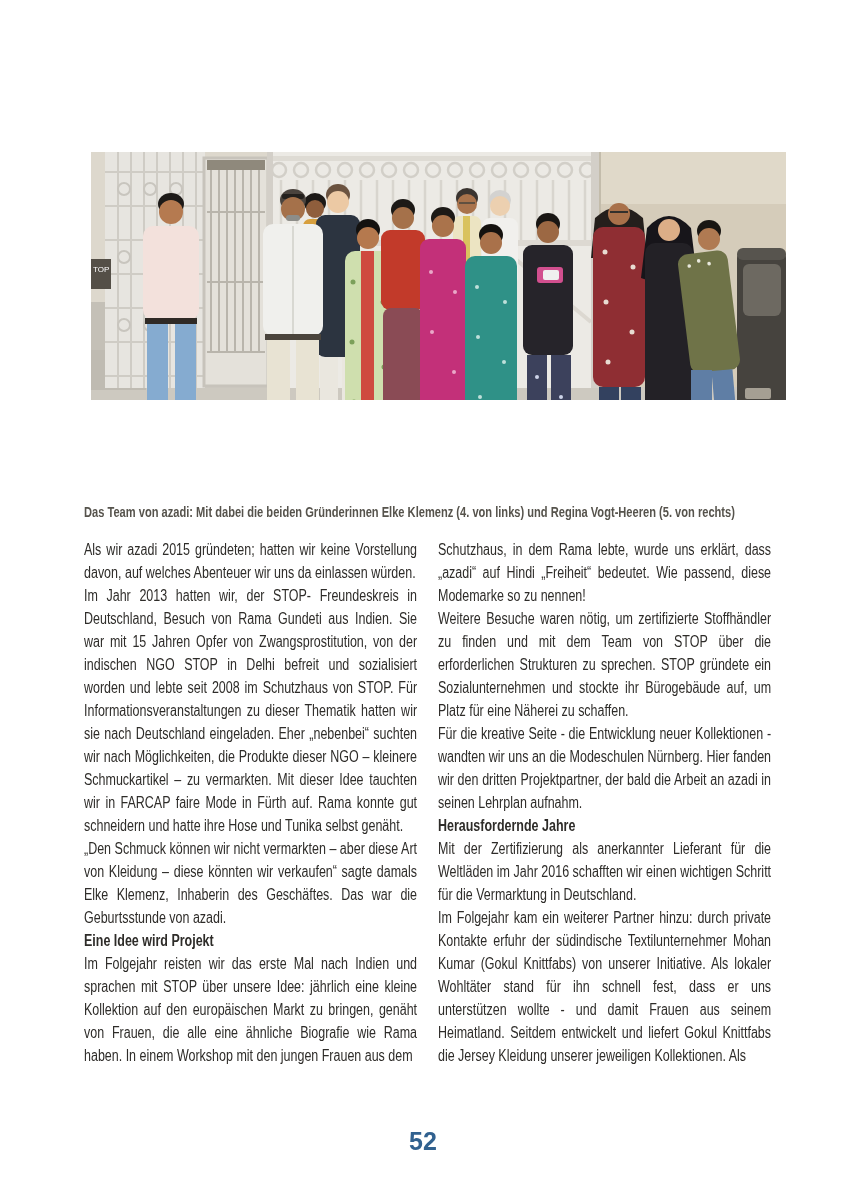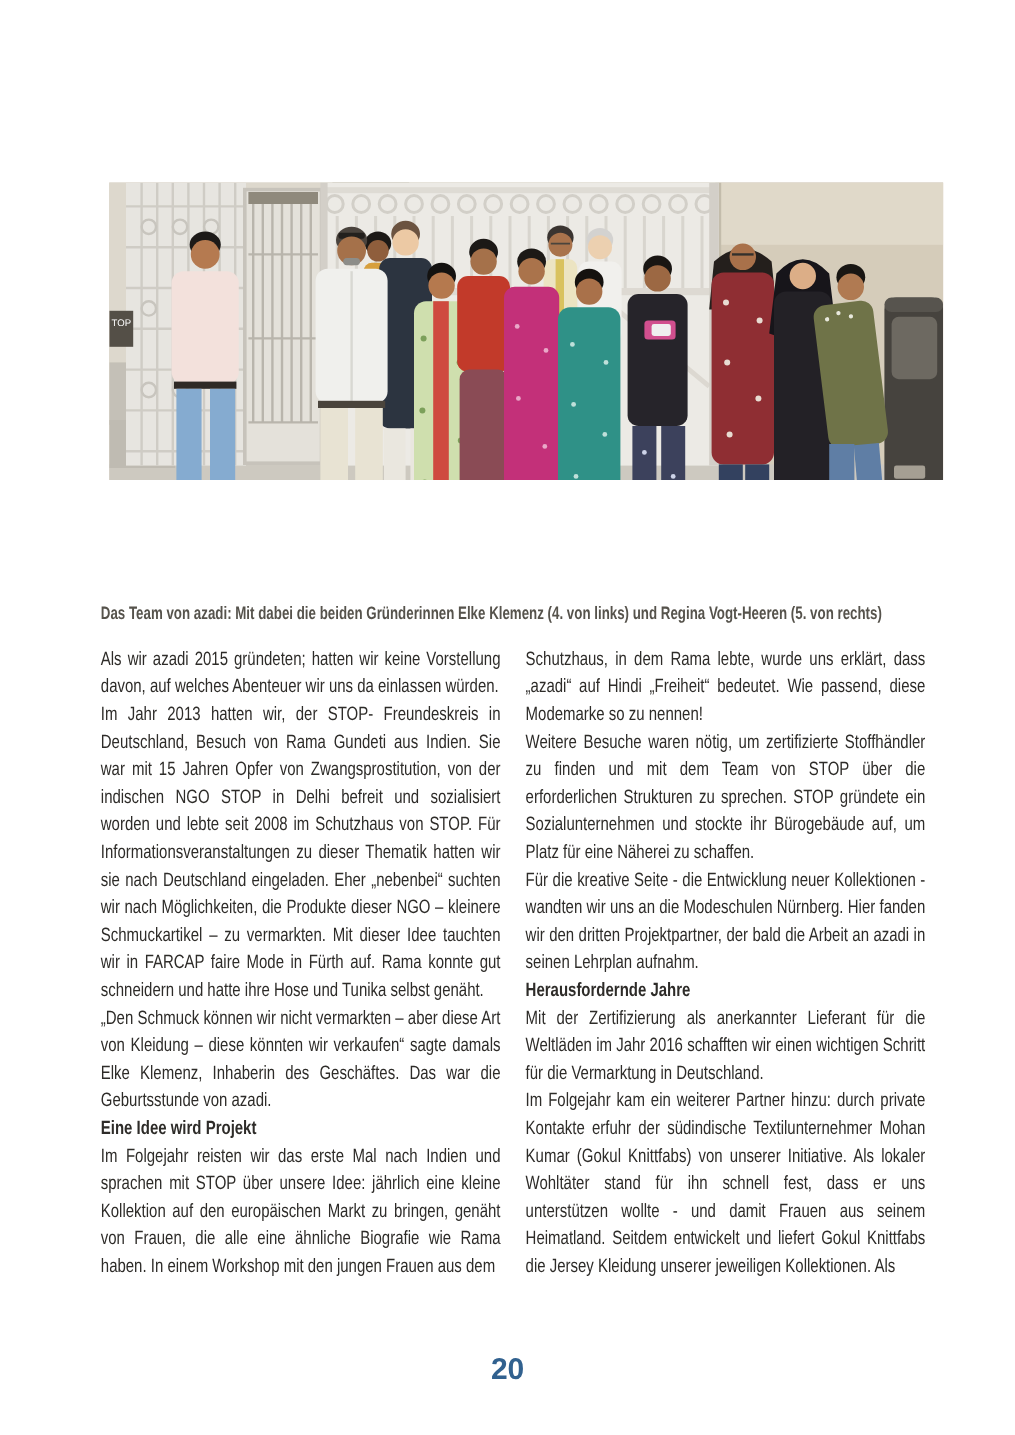--- a/index.html
+++ b/index.html
@@ -341,15 +341,15 @@
 
   <div class="col col-right">
     <p>Schutzhaus, in dem Rama lebte, wurde uns erklärt, dass „azadi“ auf Hindi „Freiheit“ bedeutet. Wie passend, diese Modemarke so zu nennen!</p>
     <p>Weitere Besuche waren nötig, um zertifizierte Stoffhändler zu finden und mit dem Team von STOP über die erforderlichen Strukturen zu sprechen. STOP gründete ein Sozialunternehmen und stockte ihr Bürogebäude auf, um Platz für eine Näherei zu schaffen.</p>
     <p>Für die kreative Seite - die Entwicklung neuer Kollektionen - wandten wir uns an die Modeschulen Nürnberg. Hier fanden wir den dritten Projektpartner, der bald die Arbeit an azadi in seinen Lehrplan aufnahm.</p>
     <p class="subhead">Herausfordernde Jahre</p>
     <p>Mit der Zertifizierung als anerkannter Lieferant für die Weltläden im Jahr 2016 schafften wir einen wichtigen Schritt für die Vermarktung in Deutschland.</p>
     <p>Im Folgejahr kam ein weiterer Partner hinzu: durch private Kontakte erfuhr der südindische Textilunternehmer Mohan Kumar (Gokul Knittfabs) von unserer Initiative. Als lokaler Wohltäter stand für ihn schnell fest, dass er uns unterstützen wollte - und damit Frauen aus seinem Heimatland. Seitdem entwickelt und liefert Gokul Knittfabs die Jersey Kleidung unserer jeweiligen Kollektionen. Als</p>
   </div>
 
-  <div class="page-number">20</div>
+  <div class="page-number">52</div>
 
 </div>
 
 </body></html>

